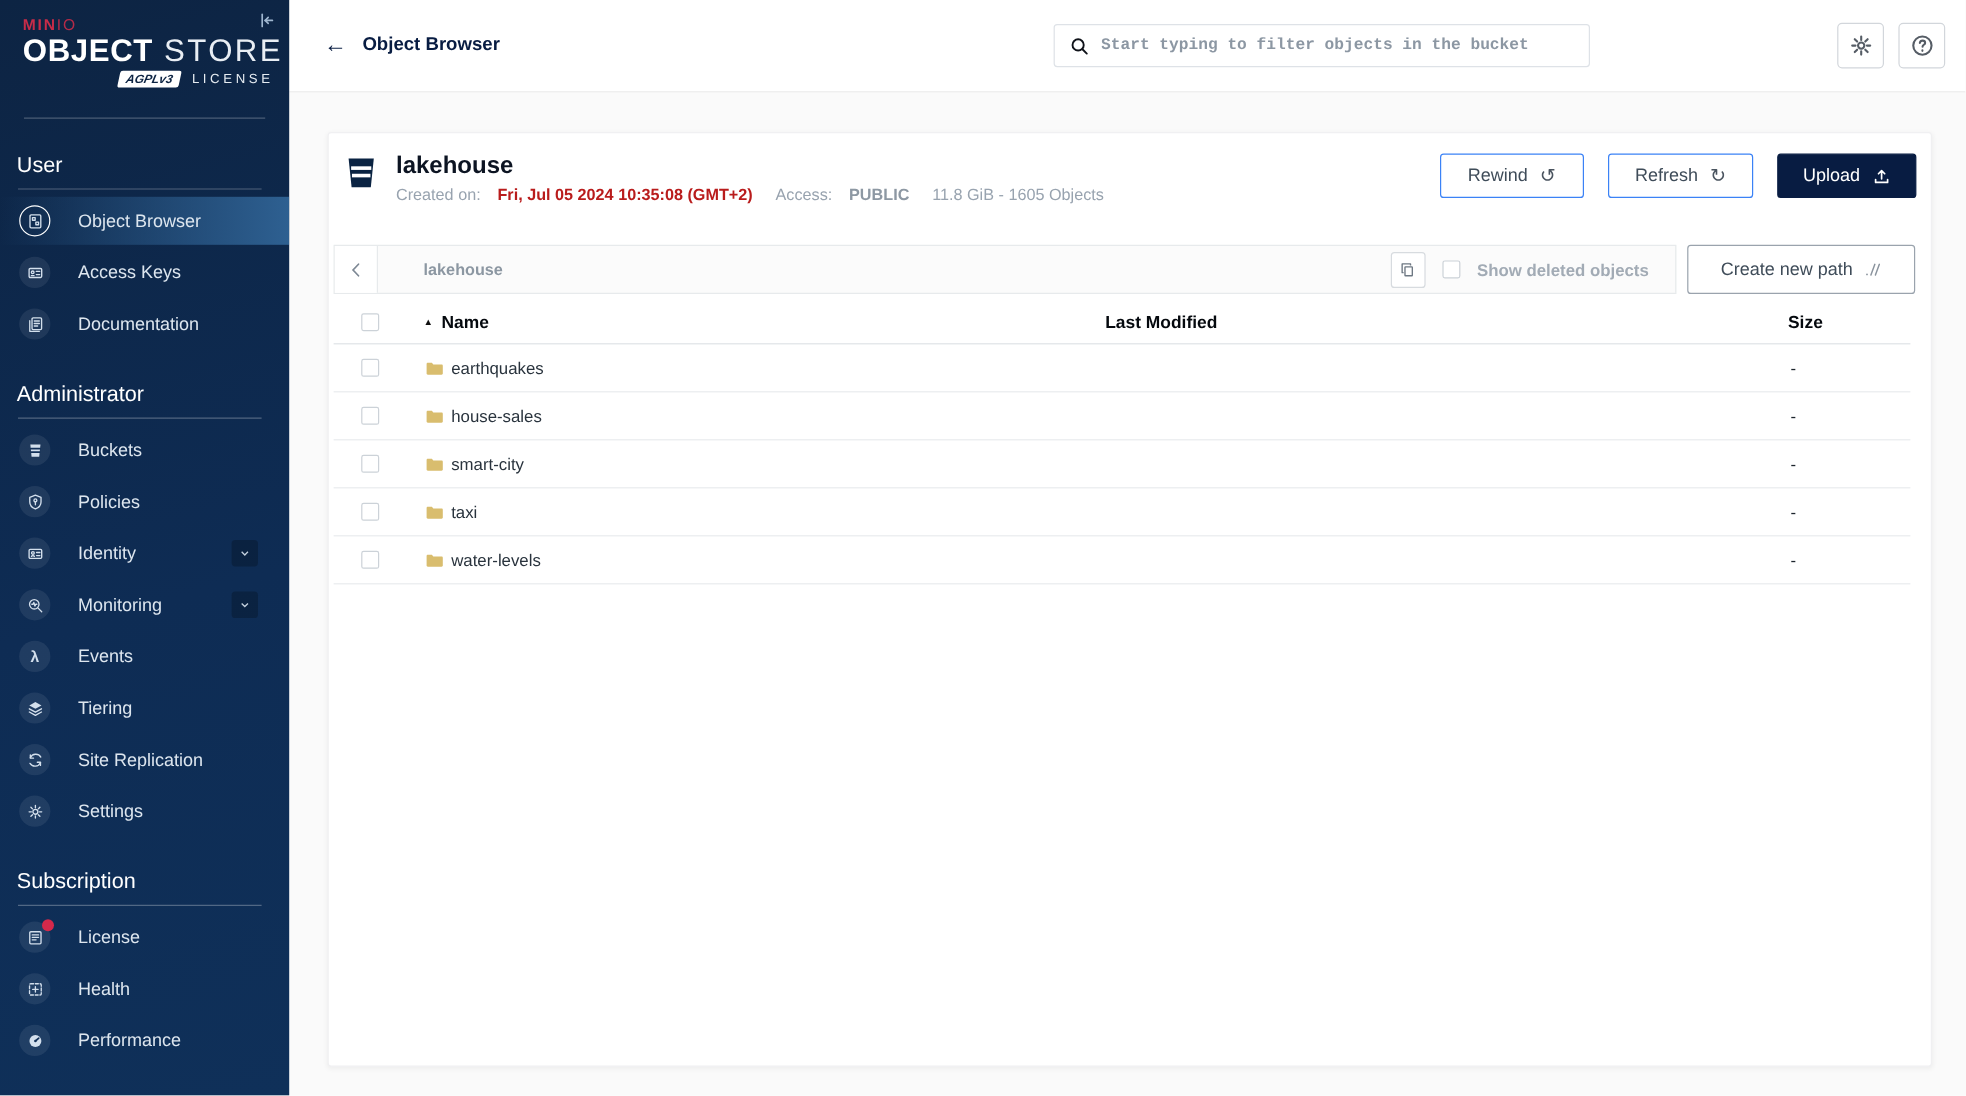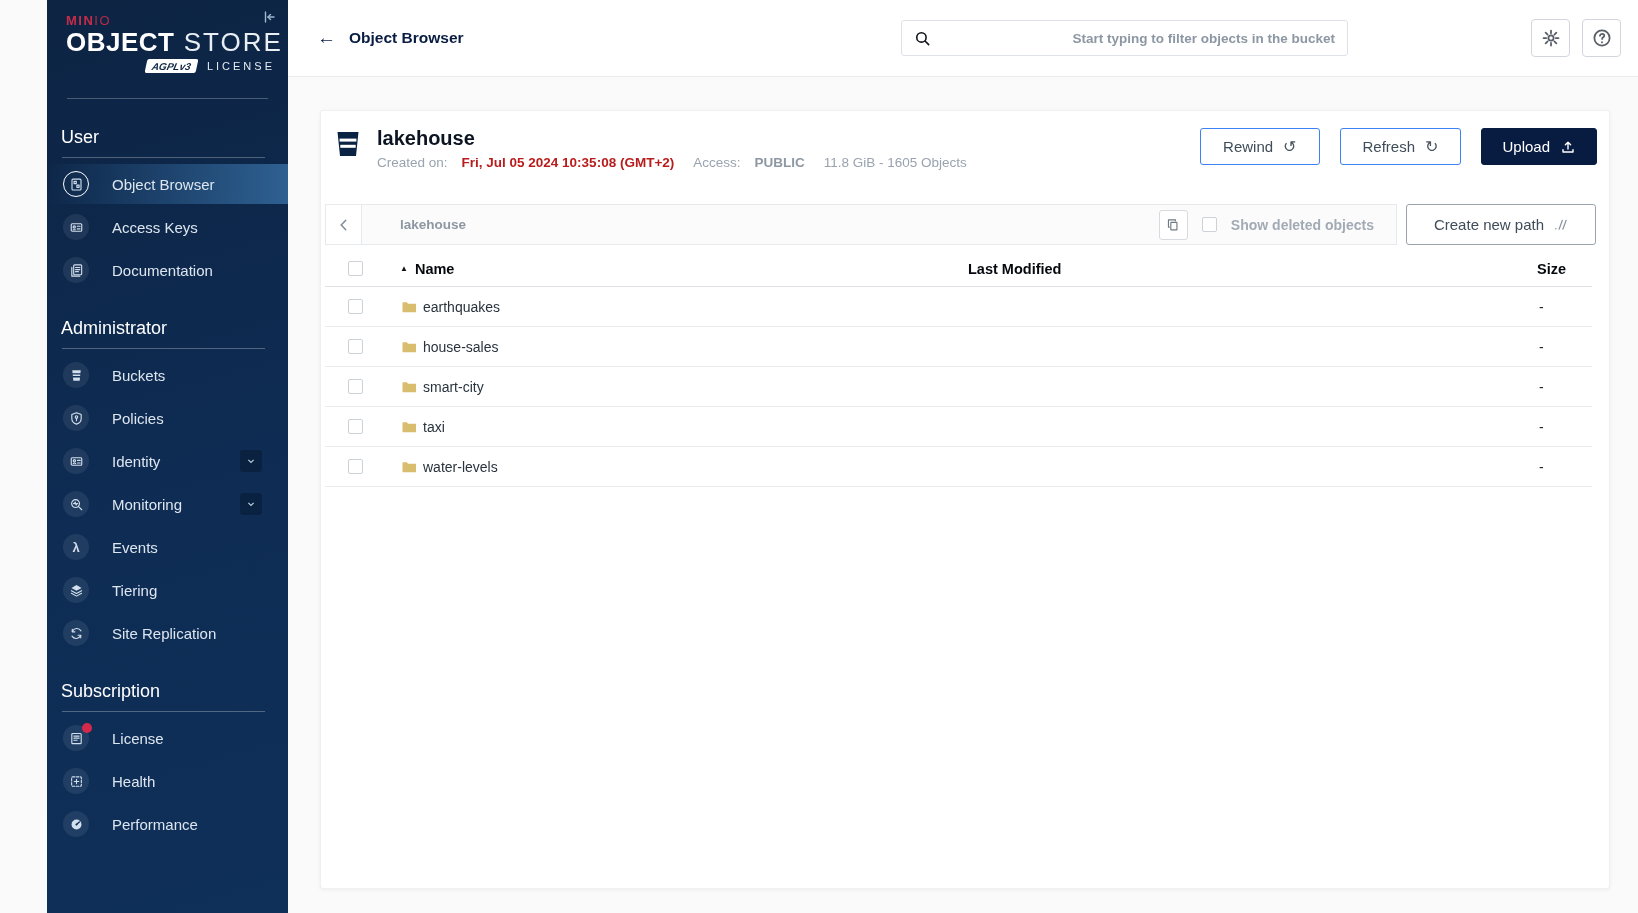--- a/index.html
+++ b/index.html
@@ -3,21 +3,21 @@
 <meta charset="utf-8">
 <style>
   * { margin:0; padding:0; box-sizing:border-box; }
   html,body { width:1638px; height:913px; overflow:hidden; background:#fafafa;
               font-family:"Liberation Sans", sans-serif; }
   .app { display:flex; width:1638px; height:913px; }
 
   
   .sidebar { width:241px; flex-shrink:0; height:913px; overflow:hidden; position:relative;
              background:linear-gradient(165deg,#0d2443 0%,#0e2c54 55%,#0f3059 100%);
-             color:#dde6ef;margin-left:47px; }
+             color:#dde6ef; }
   .collapse-btn { position:absolute; top:7px; right:9px; width:20px; height:20px;
                   display:flex; align-items:center; justify-content:center; cursor:pointer; }
   .logo { padding:13px 0 0 19px; }
   .logo-minio { color:#c72c49; font-size:13px; font-weight:700; letter-spacing:1.5px; }
   .logo-minio .thin { font-weight:400; opacity:.9; }
   .logo-product { color:#fff; font-size:26px; line-height:27px; letter-spacing:.5px; margin-top:1px; white-space:nowrap; }
   .logo-product .b { font-weight:700; }
   .logo-product .t { font-weight:300; color:#e9eef4; letter-spacing:2px; }
   .license-row { display:flex; align-items:center; gap:10px; margin:3px 0 0 80px; }
   .agpl-badge { background:#fff; color:#0d2443; transform:skewX(-12deg); font-style:italic;
@@ -48,21 +48,21 @@
   .main { flex:1; display:flex; flex-direction:column; background:#fafafa; min-width:0; }
   .topbar { height:77px; background:#fff; border-bottom:1px solid #ececec;
             display:flex; align-items:center; flex-shrink:0; }
   .tb-left { display:flex; align-items:center; gap:13px; padding-left:29px; width:430px; }
   .back-arrow { font-size:19px; font-weight:700; color:#081c42; cursor:pointer; }
   .tb-title { font-size:15.5px; font-weight:700; color:#081c42; }
   .tb-search { flex:1; display:flex; justify-content:center; }
   .search-box { width:447px; height:36px; border:1px solid #dee2e7; border-radius:3px;
                 background:#fff; display:flex; align-items:center; padding:0 12px; gap:10px; }
   .search-box input { border:none; outline:none; flex:1; font-size:13.5px; font-weight:700;
-                      color:#455160; font-family:Liberation Sans, sans-serif; background:transparent;text-align:right; }
+                      color:#455160; font-family:Liberation Mono, monospace; background:transparent; }
   .search-box input::placeholder { color:#8c97a3; font-weight:700; }
   .tb-right { display:flex; gap:12px; padding-right:17px; }
   .icon-btn { width:39px; height:38px; border:1px solid #d2d6db; border-radius:4px; background:#fff;
               display:flex; align-items:center; justify-content:center; cursor:pointer; }
   .icon-btn svg { stroke:#565d66; fill:none; stroke-width:1.4; stroke-linecap:round; }
 
   .content { flex:1; padding:33px 28px 24px 32px; }
   .card { background:#fff; border:1px solid #f0f0f2; border-radius:3px; height:779px;
           box-shadow:0 1px 4px rgba(0,0,0,.05); display:flex; flex-direction:column; }
 
@@ -242,20 +242,29 @@
     <div class="nav-item">
       <span class="nav-icon">
         <svg width="15" height="15" viewBox="0 0 16 16">
             <path d="M12.8 5.2a5.3 5.3 0 0 0-9.3.6"></path>
             <path d="M3.2 10.8a5.3 5.3 0 0 0 9.3-.6"></path>
             <path d="M3.5 3.4v2.8h2.8"></path>
             <path d="M12.5 12.6V9.8H9.7"></path>
           </svg>
       </span>
       <span class="nav-label">Site Replication</span>
+    </div>
+    <div class="nav-item">
+      <span class="nav-icon">
+        <svg width="15" height="15" viewBox="0 0 16 16">
+            <circle cx="8" cy="8" r="2.2"></circle>
+            <path d="M8 2.4v2M8 11.6v2M2.4 8h2M11.6 8h2M4 4l1.4 1.4M10.6 10.6 12 12M12 4l-1.4 1.4M5.4 10.6 4 12"></path>
+          </svg>
+      </span>
+      <span class="nav-label">Settings</span>
     </div>
 
     <div class="section-label">Subscription</div>
     <div class="section-divider"></div>
 
     <div class="nav-item">
       <span class="nav-icon">
         <svg width="15" height="15" viewBox="0 0 16 16">
             <rect x="3" y="2.6" width="10" height="10.8" rx="1"></rect>
             <path d="M5.2 5.4h5.6M5.2 7.6h5.6M5.2 9.8h3.4"></path>

